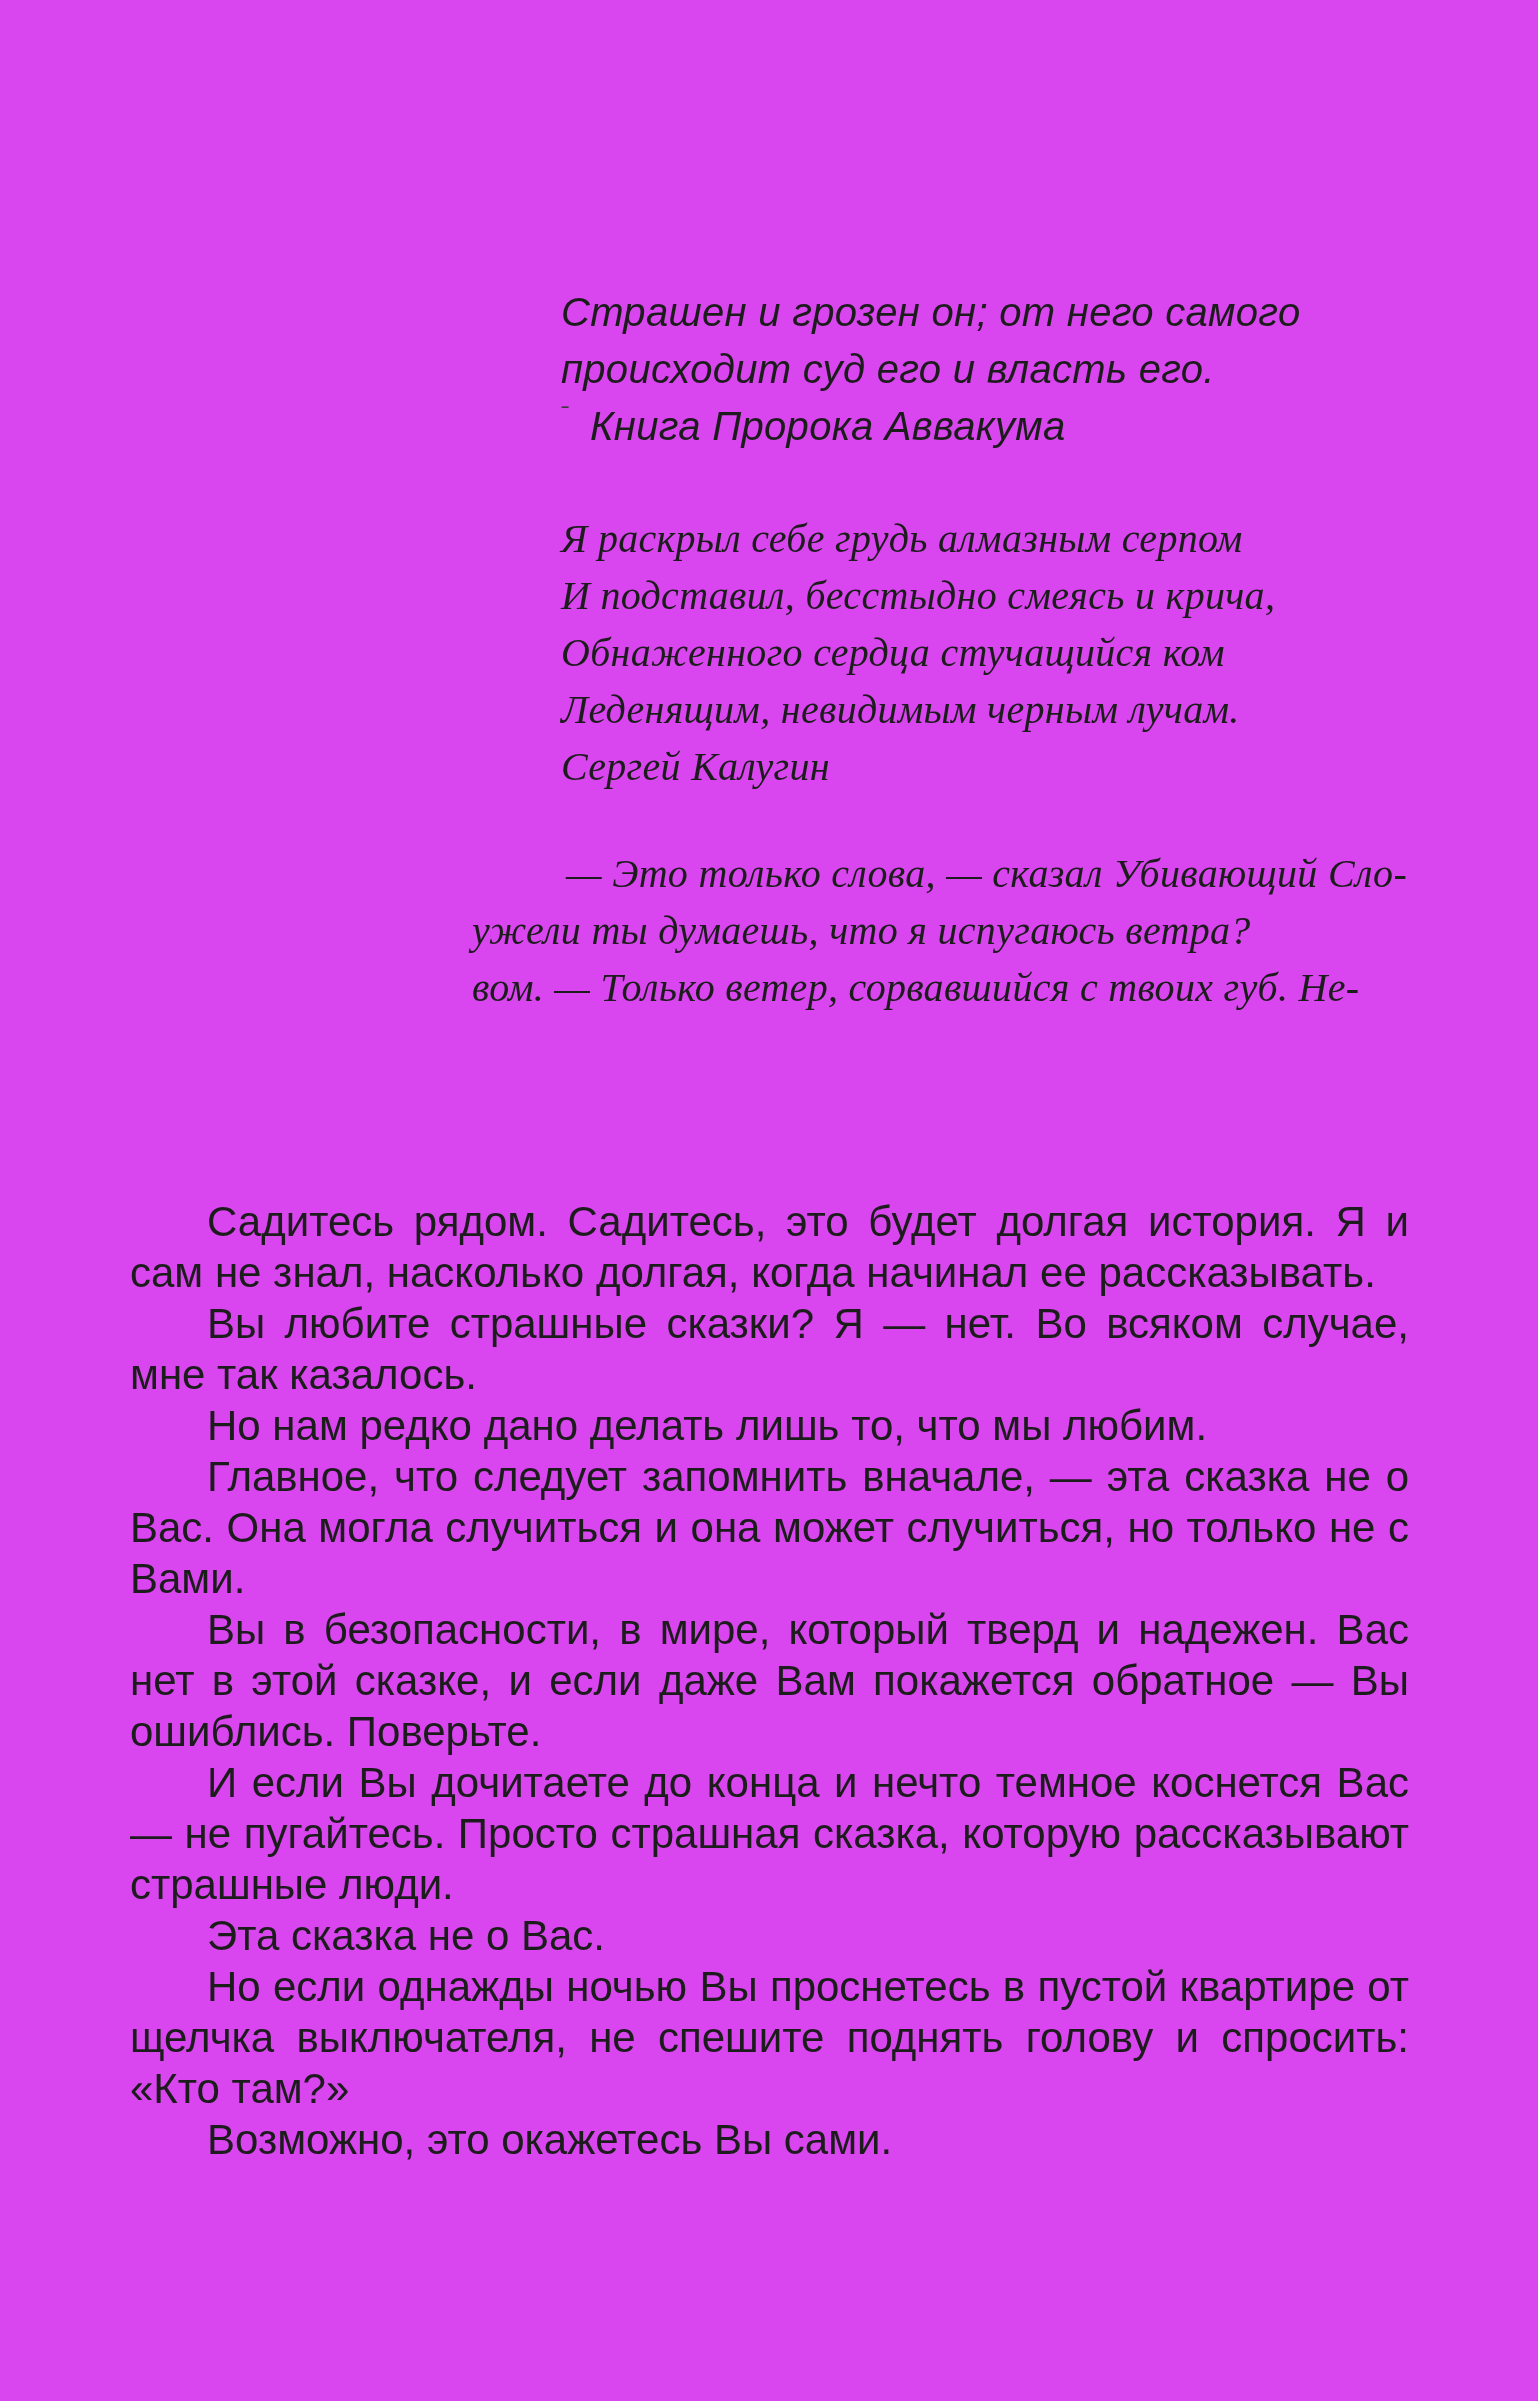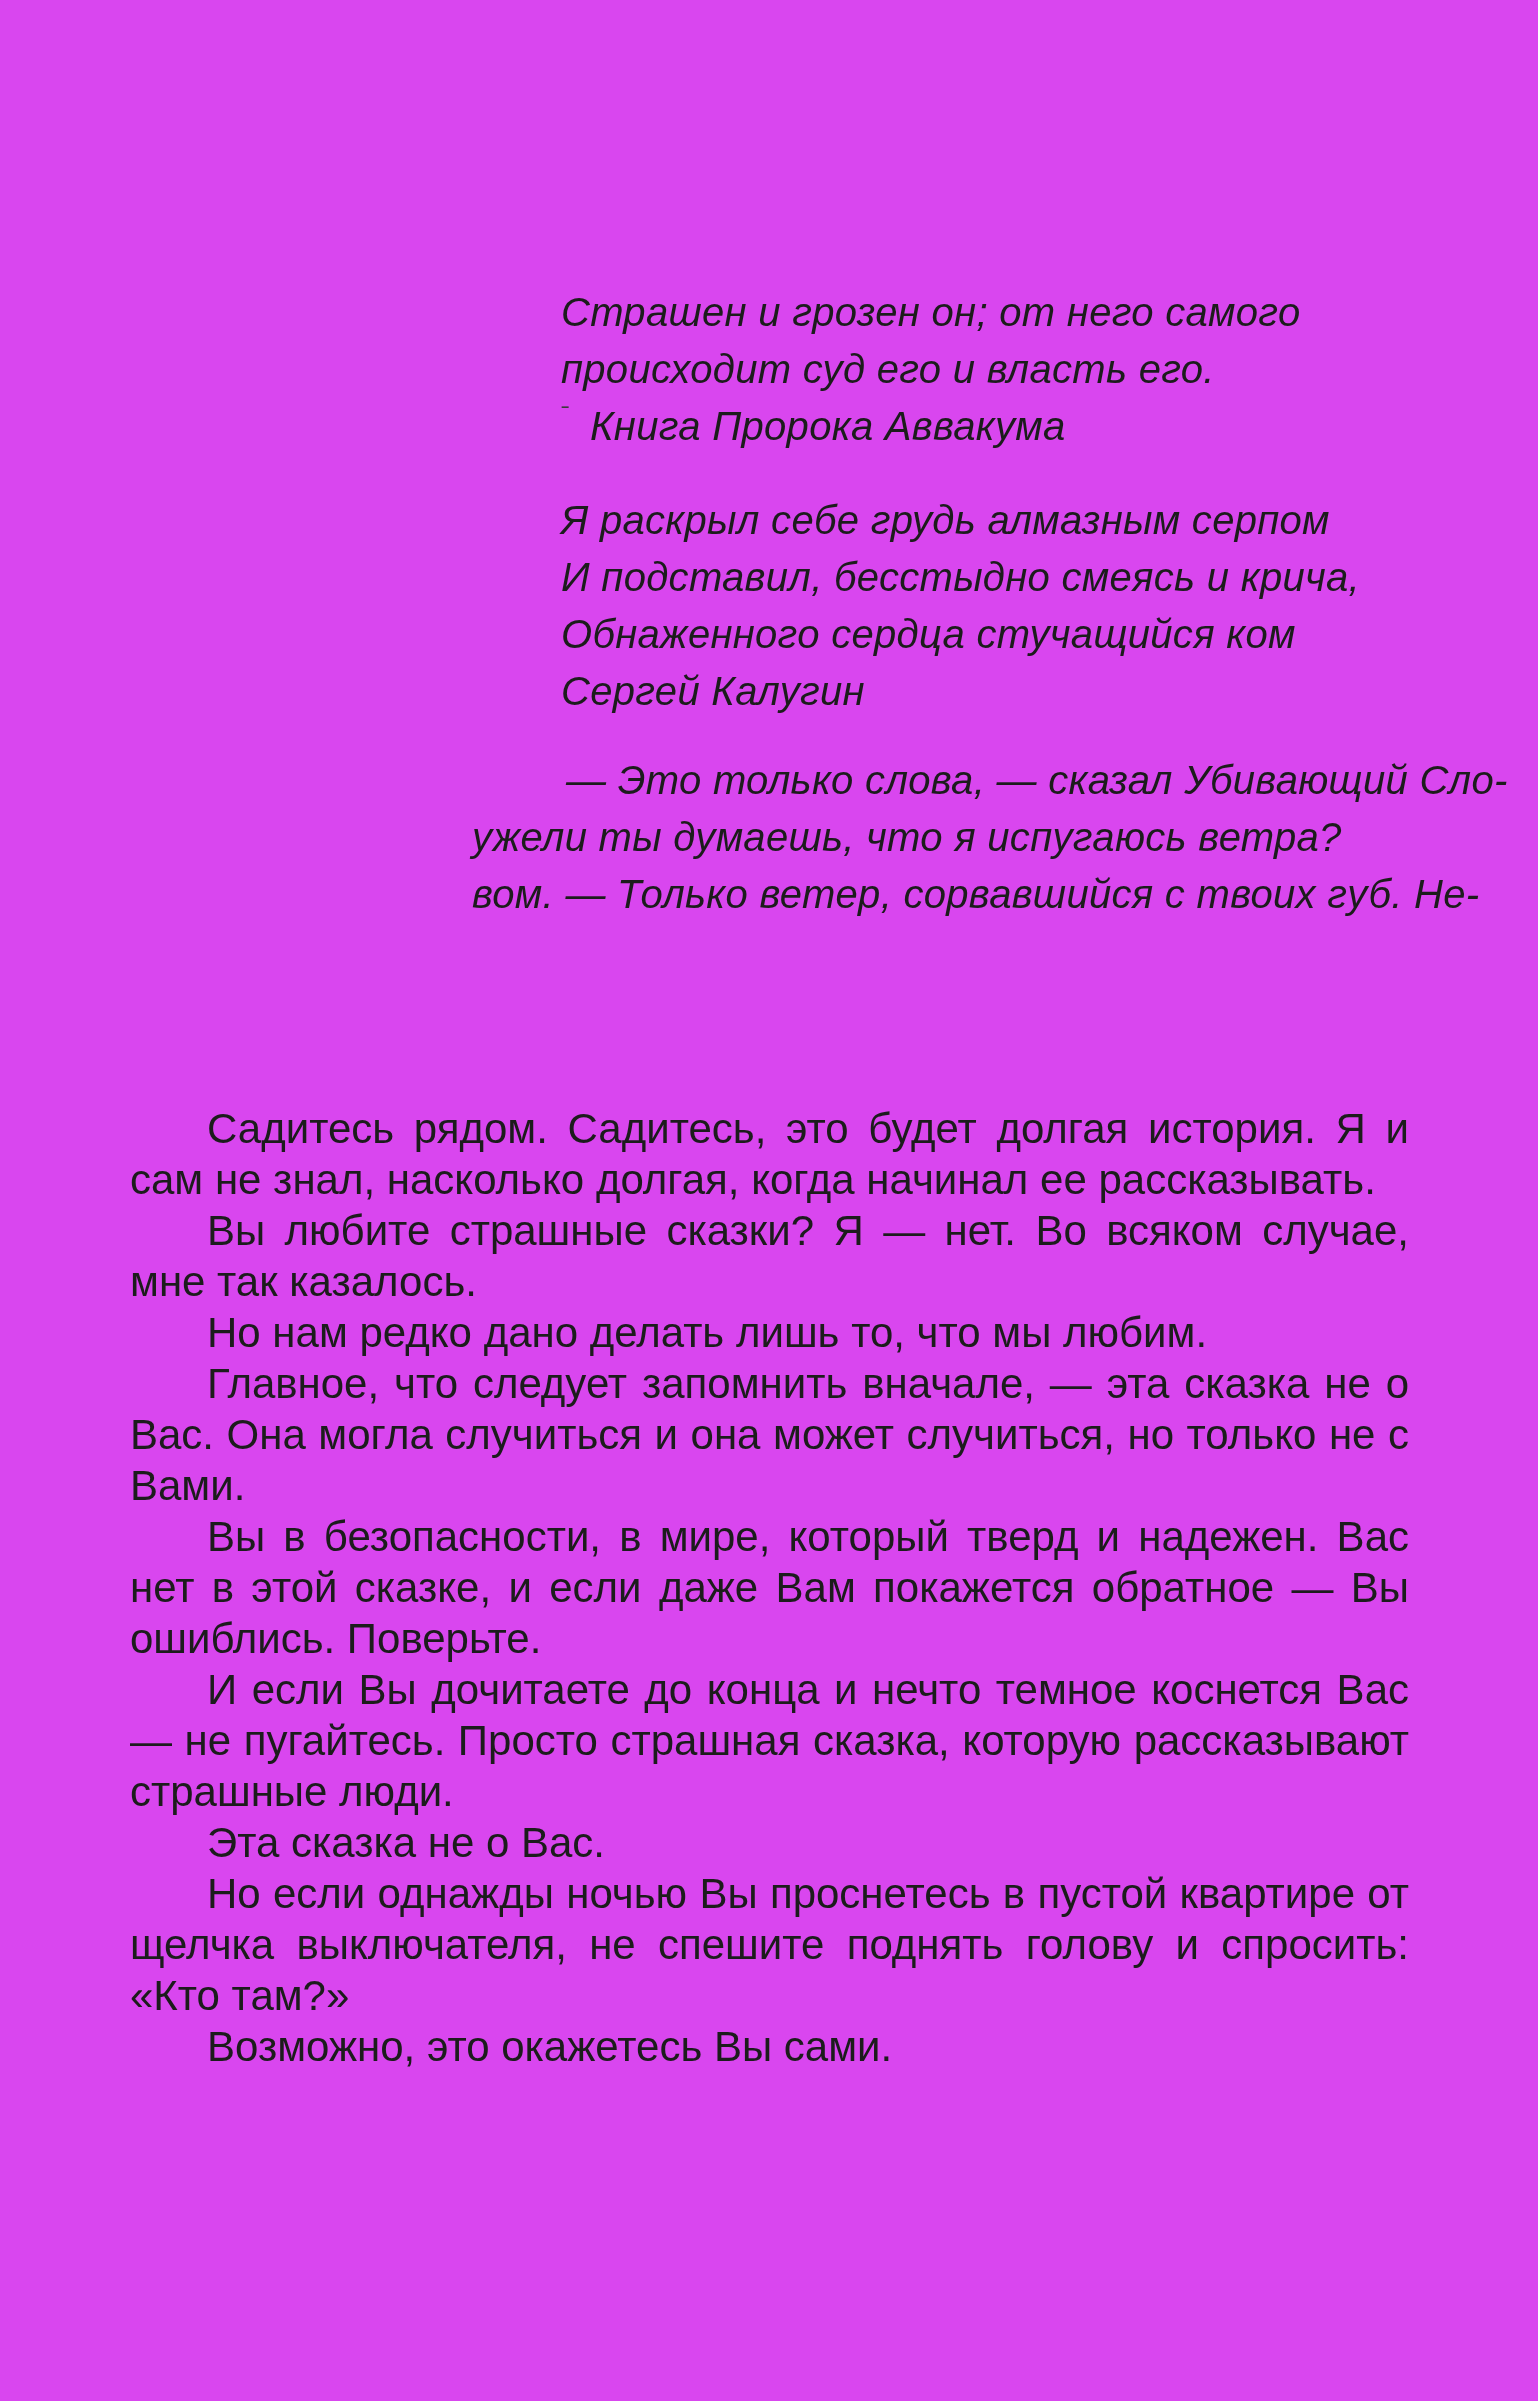--- a/index.html
+++ b/index.html
@@ -26,21 +26,22 @@
     font-style: italic;
     font-size: 40px;
     line-height: 57px;
     letter-spacing: 0.3px;
   }
   .epigraph {
     margin-left: 561px;
     margin-right: 130px;
   }
   .epigraph + .epigraph {
-    margin-top: 32px;
+    margin-top: 50px;
+    font-family: Liberation Serif, serif;
   }
   .epigraph .ep-line {
     white-space: nowrap;
   }
   .epigraph .ep-attr {
   }
   .attr-mark {
     display: inline-block;
     transform: translateY(-15.7px);
     margin-right: 20px;
@@ -83,20 +84,21 @@
       <div class="ep-line">происходит суд его и власть его.</div>
       <div class="ep-attr">
         <span class="attr-mark">ˉ</span><span>Книга Пророка Аввакума</span>
       </div>
     </div>
 
     <div class="epigraph ep2">
       <div class="ep-line">Я раскрыл себе грудь алмазным серпом</div>
       <div class="ep-line">И подставил, бесстыдно смеясь и крича,</div>
       <div class="ep-line">Обнаженного сердца стучащийся ком</div>
+      <div class="ep-line">Леденящим, невидимым черным лучам.</div>
       <div class="ep-attr">
         <span>Сергей Калугин</span>
       </div>
     </div>
 
     <div class="epigraph ep3">
       <div class="ep-line">— Это только слова, — сказал Убивающий Сло-</div>
       <div class="ep-line">ужели ты думаешь, что я испугаюсь ветра?</div>
       <div class="ep-line">вом. — Только ветер, сорвавшийся с твоих губ. Не-</div>
     </div>

